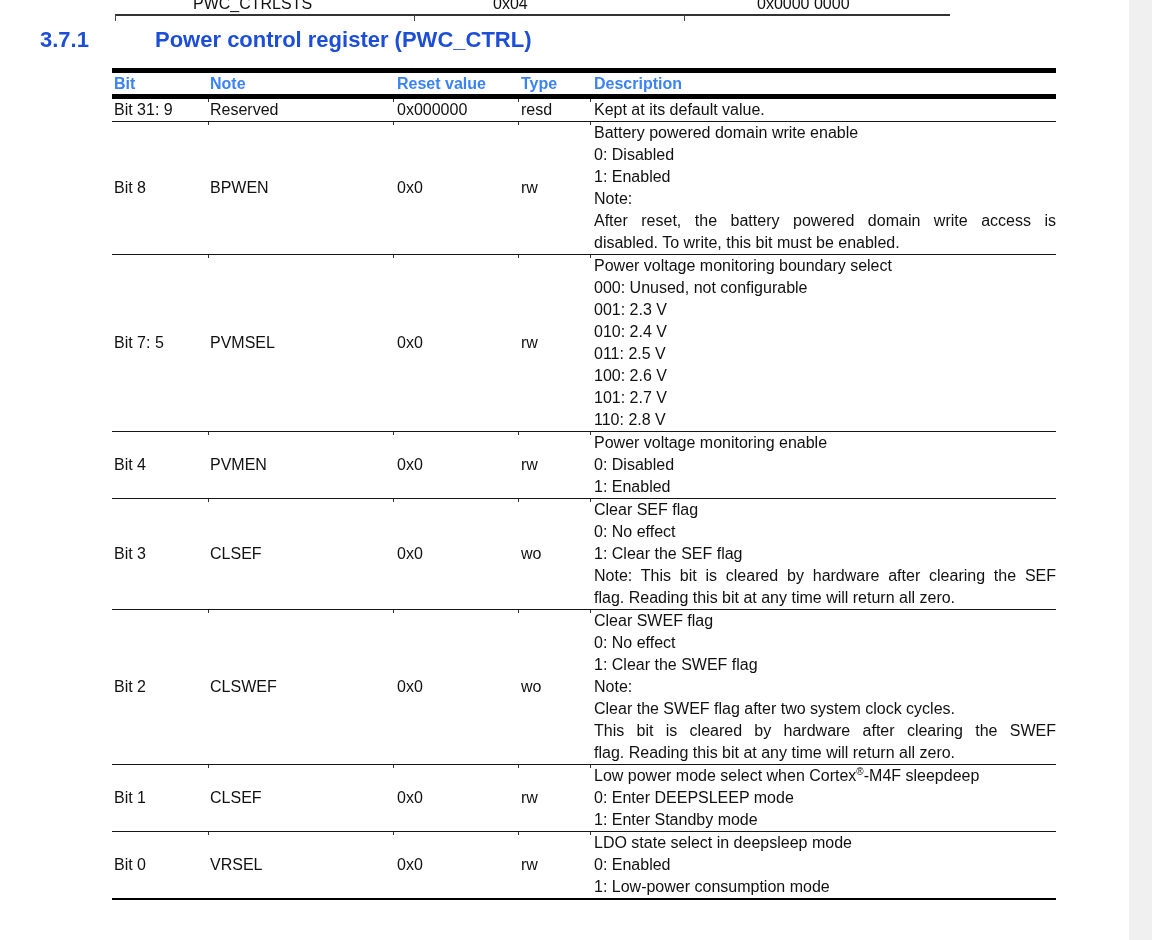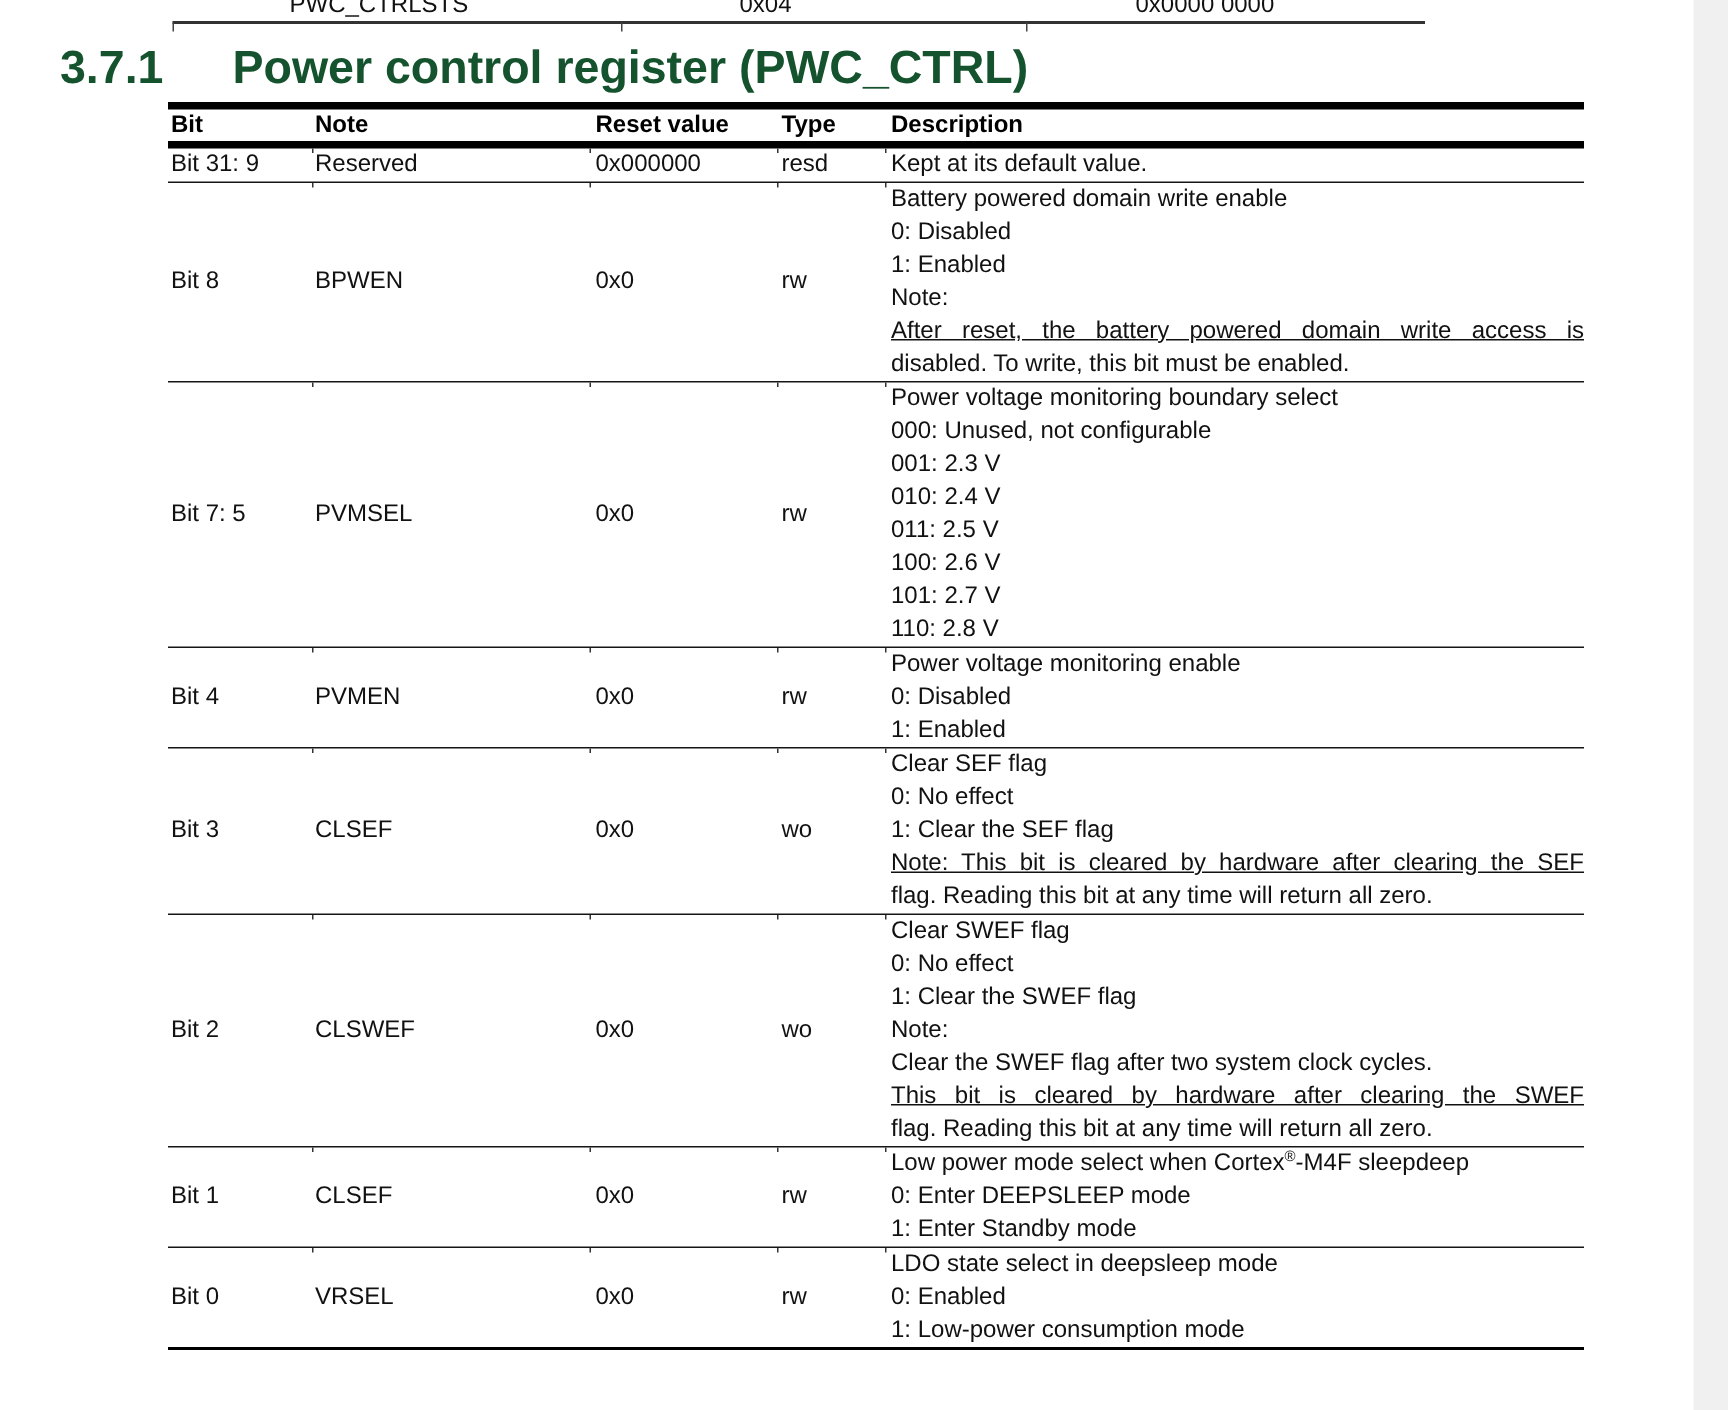--- a/index.html
+++ b/index.html
@@ -10,39 +10,39 @@
   .gutter{position:absolute;top:0;right:0;width:23px;height:940px;background:#f0f0f0;}
 
   
   .frag{position:absolute;left:0;top:0;width:1152px;height:24px;}
   .frag-clip{position:absolute;left:0;top:0;width:1129px;height:13px;overflow:hidden;}
   .frag-cell{position:absolute;top:-7px;font-size:16px;line-height:22px;white-space:nowrap;color:#111;}
   .frag-line{position:absolute;left:115px;top:14px;width:835px;height:2px;background:#333;}
   .frag-tick{position:absolute;top:15px;width:1px;height:6px;background:#444;}
 
   
-  .heading{position:absolute;left:40px;top:27px;font-size:31px;font-weight:bold;color:#14532d;white-space:nowrap;}
+  .heading{position:absolute;left:40px;top:27px;font-size:22px;font-weight:bold;color:#1d4ed8;white-space:nowrap;}
   .secnum{display:inline-block;width:115px;}
 
   
   .regtable{position:absolute;left:112px;top:68px;width:944px;border-top:5px solid #000;font-size:16px;}
-  .thead{display:flex;height:21px;align-items:center;border-bottom:5px solid #000;font-weight:bold;color:#000000;}
+  .thead{display:flex;height:21px;align-items:center;border-bottom:5px solid #000;font-weight:bold;color:#3b82f6;}
   .cell{box-sizing:border-box;flex:0 0 auto;}
   .col-bit{width:96px;padding-left:2px;}
   .col-name{width:185px;padding-left:2px;}
   .col-reset{width:125px;padding-left:4px;}
   .col-type{width:72px;padding-left:3px;}
   .col-desc{flex:1 1 auto;width:auto;padding-left:4px;}
   .trow{display:flex;border-bottom:1px solid #151515;align-items:stretch;}
   .trow:last-child{border-bottom:2px solid #000;}
   .vcell{display:flex;align-items:center;white-space:nowrap;}
   
   .trow .cell + .cell{background:linear-gradient(#333,#333) no-repeat 0 0/1px 3px;}
   .dline{line-height:22px;white-space:nowrap;}
-  .dline.j{white-space:normal;text-align:justify;text-align-last:justify;text-justify:inter-word;text-decoration:underline;}
+  .dline.j{white-space:normal;text-align:justify;text-align-last:justify;text-justify:inter-word;}
   sup{font-size:10px;line-height:0;vertical-align:super;}
 </style>
 </head>
 <body>
 
 <div class="page">
 
   <div class="frag">
     <div class="frag-clip">
       <span class="frag-cell" style="left:193px">PWC_CTRLSTS</span>

